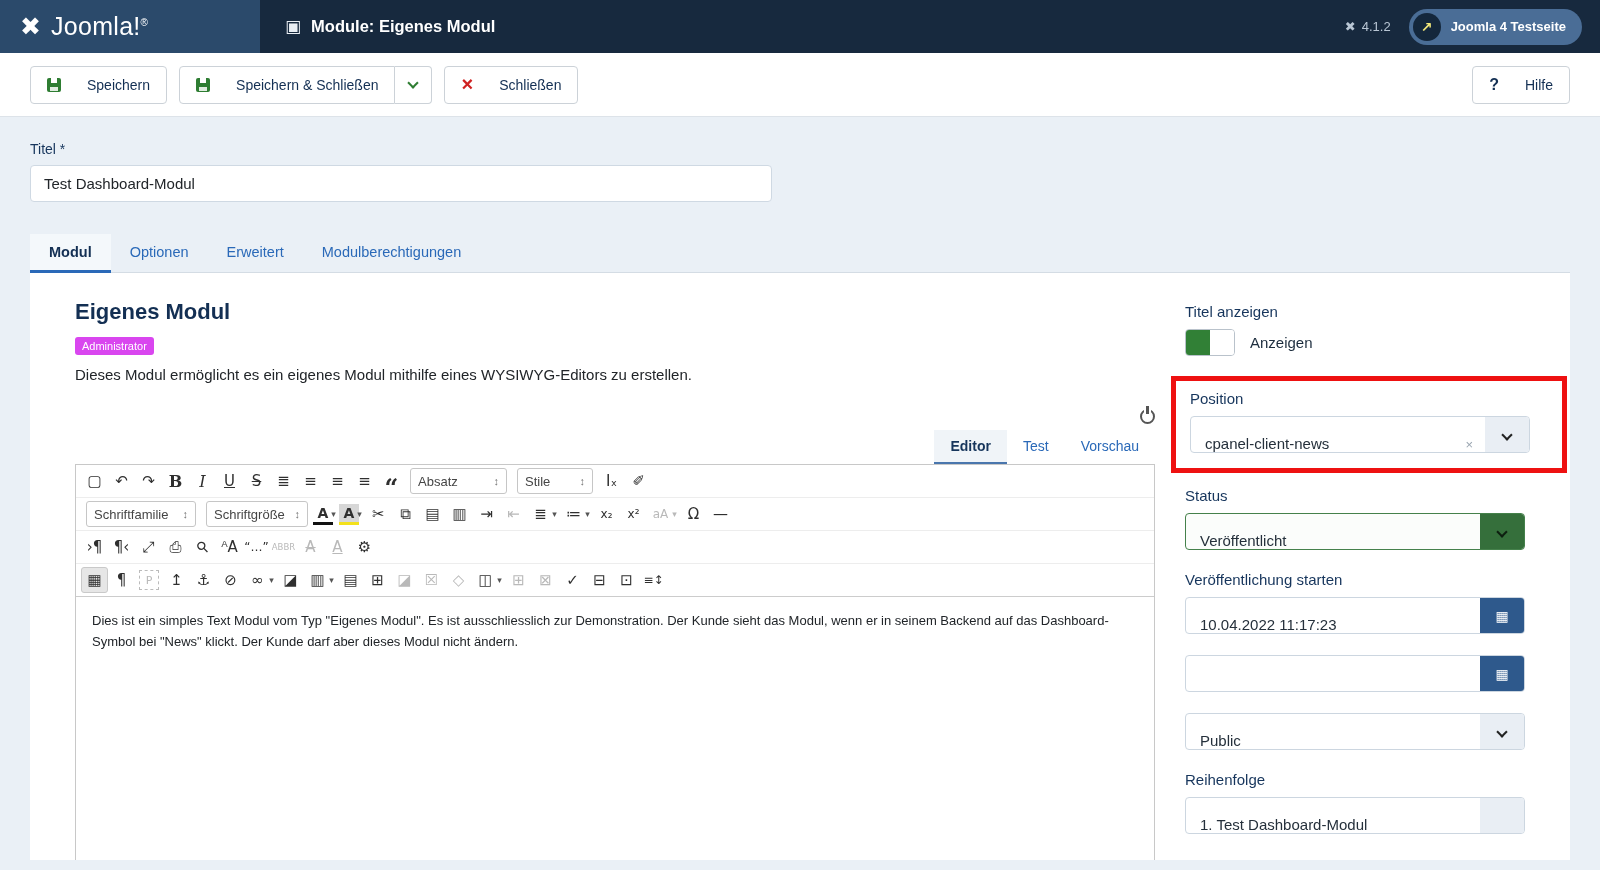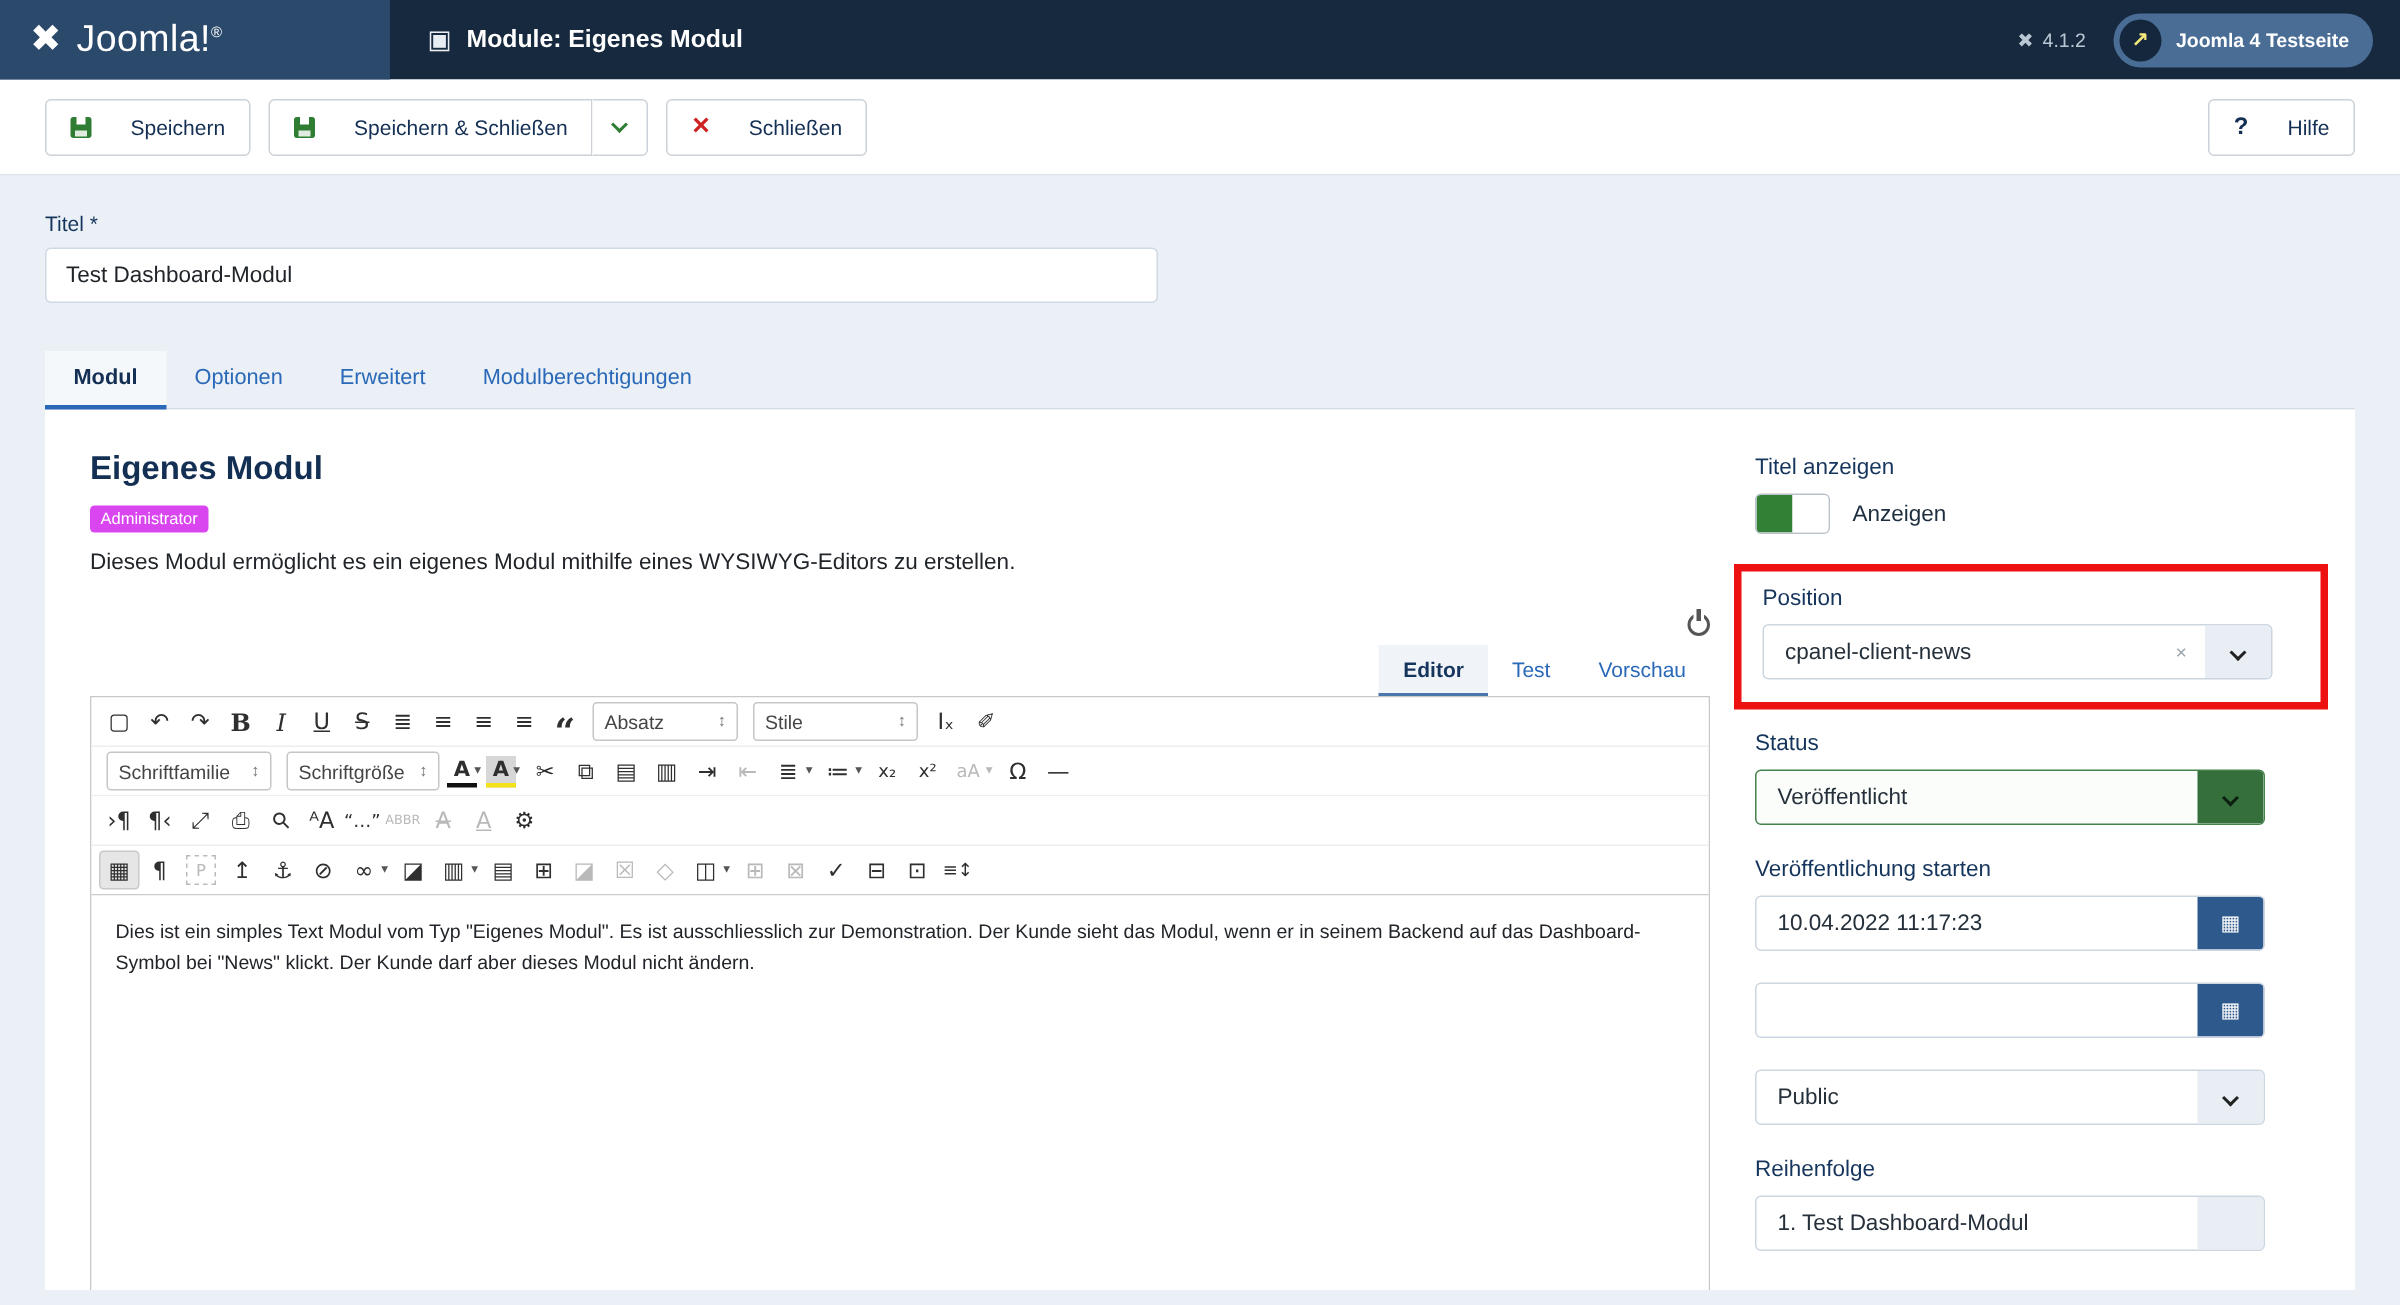--- a/index.html
+++ b/index.html
@@ -43,21 +43,21 @@
   .content { padding:24px 30px 0; }
   .field-label { color:#16355c; font-size:14px; display:block; margin-bottom:8px; }
   .title-input { width:742px; height:37px; border:1px solid #cfd9e3; border-radius:4px; padding:0 13px; font-size:15px; color:#212529; font-family:inherit; background:#fff; }
 
   
   .tabs { margin-top:32px; display:flex; border-bottom:1px solid #d4dce4; }
   .tab { padding:10px 19px; font-size:14.5px; color:#2a69b8; cursor:pointer; }
   .tab.active { background:#f4f8fb; color:#132f53; font-weight:bold; border-bottom:3px solid #2a69b8; margin-bottom:-1px; }
 
   
-  .card { background:#fff; height:587px; display:flex; overflow:hidden; }
+  .card { background:#fff; height:587px; display:flex; overflow:hidden;padding-left:15px; }
   .col-left { width:1140px; padding:26px 30px 0; }
   .col-right { width:368px; padding-top:30px; }
 
   h2.module-heading { color:#132f53; font-size:22px; font-weight:bold; }
   .badge { display:inline-block; background:#d946ef; color:#fff; font-size:11px; font-weight:normal; padding:3px 7px; border-radius:3px; margin-top:12px; }
   .module-desc { margin-top:11px; font-size:15px; color:#212529; }
 
   .editor-head { margin-top:26px; display:flex; align-items:flex-end; justify-content:space-between;flex-direction:column; }
   .icon-power { width:15px; height:15px; border:2px solid #555; border-radius:50%; position:relative; margin:0 0 6px 8px; cursor:pointer; }
   .icon-power::before { content:""; position:absolute; top:-5px; left:50%; margin-left:-1.5px; width:3px; height:8px; background:#555; box-shadow:0 0 0 2px #fff; }
@@ -91,21 +91,21 @@
   
   .side-label { color:#16355c; font-size:15px; display:block; margin-bottom:9px; }
   .switch-row { display:flex; align-items:center; gap:15px; margin-bottom:20px; }
   .switcher { width:50px; height:27px; border:1px solid #b9c2cb; border-radius:4px; overflow:hidden; display:flex; cursor:pointer; background:#fff; }
   .sw-on { width:25px; background:#318036; }
   .sw-off { width:25px; background:#fff; }
   .switch-text { font-size:15px; color:#1d2d3e; }
 
   .red-box { border:5px solid #ee1111; margin:0 -14px 14px; padding:9px 14px 15px; }
 
-  .combo { width:340px; height:37px; border:1px solid #ccd6e0; border-radius:4px; background:#fff; display:flex; align-items:center; overflow:hidden; cursor:pointer; }
+  .combo { width:340px; height:37px; border:1px solid #ccd6e0; border-radius:4px; background:#fff; display:flex; align-items:flex-end; overflow:hidden; cursor:pointer; }
   .combo-text { flex:1; padding:0 14px; font-size:15px; color:#25303b; white-space:nowrap; }
   .combo-x { color:#9aa5b0; font-size:13px; padding-right:12px; cursor:pointer; }
   .combo-arrow { width:44px; height:100%; display:flex; align-items:center; justify-content:center; }
   .arrow-light { background:#e9eef4; }
   .combo.status { border-color:#45814b; background:#fbfdfb; }
   .combo.status .combo-arrow { background:#356f3b; }
   .combo.status .chev { border-color:#0d1f10; }
   .cal-btn { width:44px; height:100%; background:#2e598c; display:flex; align-items:center; justify-content:center; color:#fff; font-size:14px; cursor:pointer; }
   .date-input { flex:1; border:none; outline:none; padding:0 14px; font-size:15px; color:#25303b; font-family:inherit; background:transparent; }
   .fld { margin-bottom:21px; }
@@ -197,21 +197,21 @@
             <span class="mce-ico g-strike">S</span>
             <span class="mce-ico">≣</span>
             <span class="mce-ico">≡</span>
             <span class="mce-ico">≡</span>
             <span class="mce-ico">≡</span>
             <span class="mce-ico g-quote">“</span>
             <span class="mce-select" style="width: 97px;">
               <span>Absatz</span>
               <span class="updown">↕</span>
             </span>
-            <span class="mce-select" style="width: 110px;">
+            <span class="mce-select" style="width: 76px;">
               <span>Stile</span>
               <span class="updown">↕</span>
             </span>
             <span class="mce-ico">Iₓ</span>
             <span class="mce-ico">✐</span>
           </div>
         <div class="mce-row">
             <span class="mce-select" style="width: 110px;">
               <span>Schriftfamilie</span>
               <span class="updown">↕</span>

